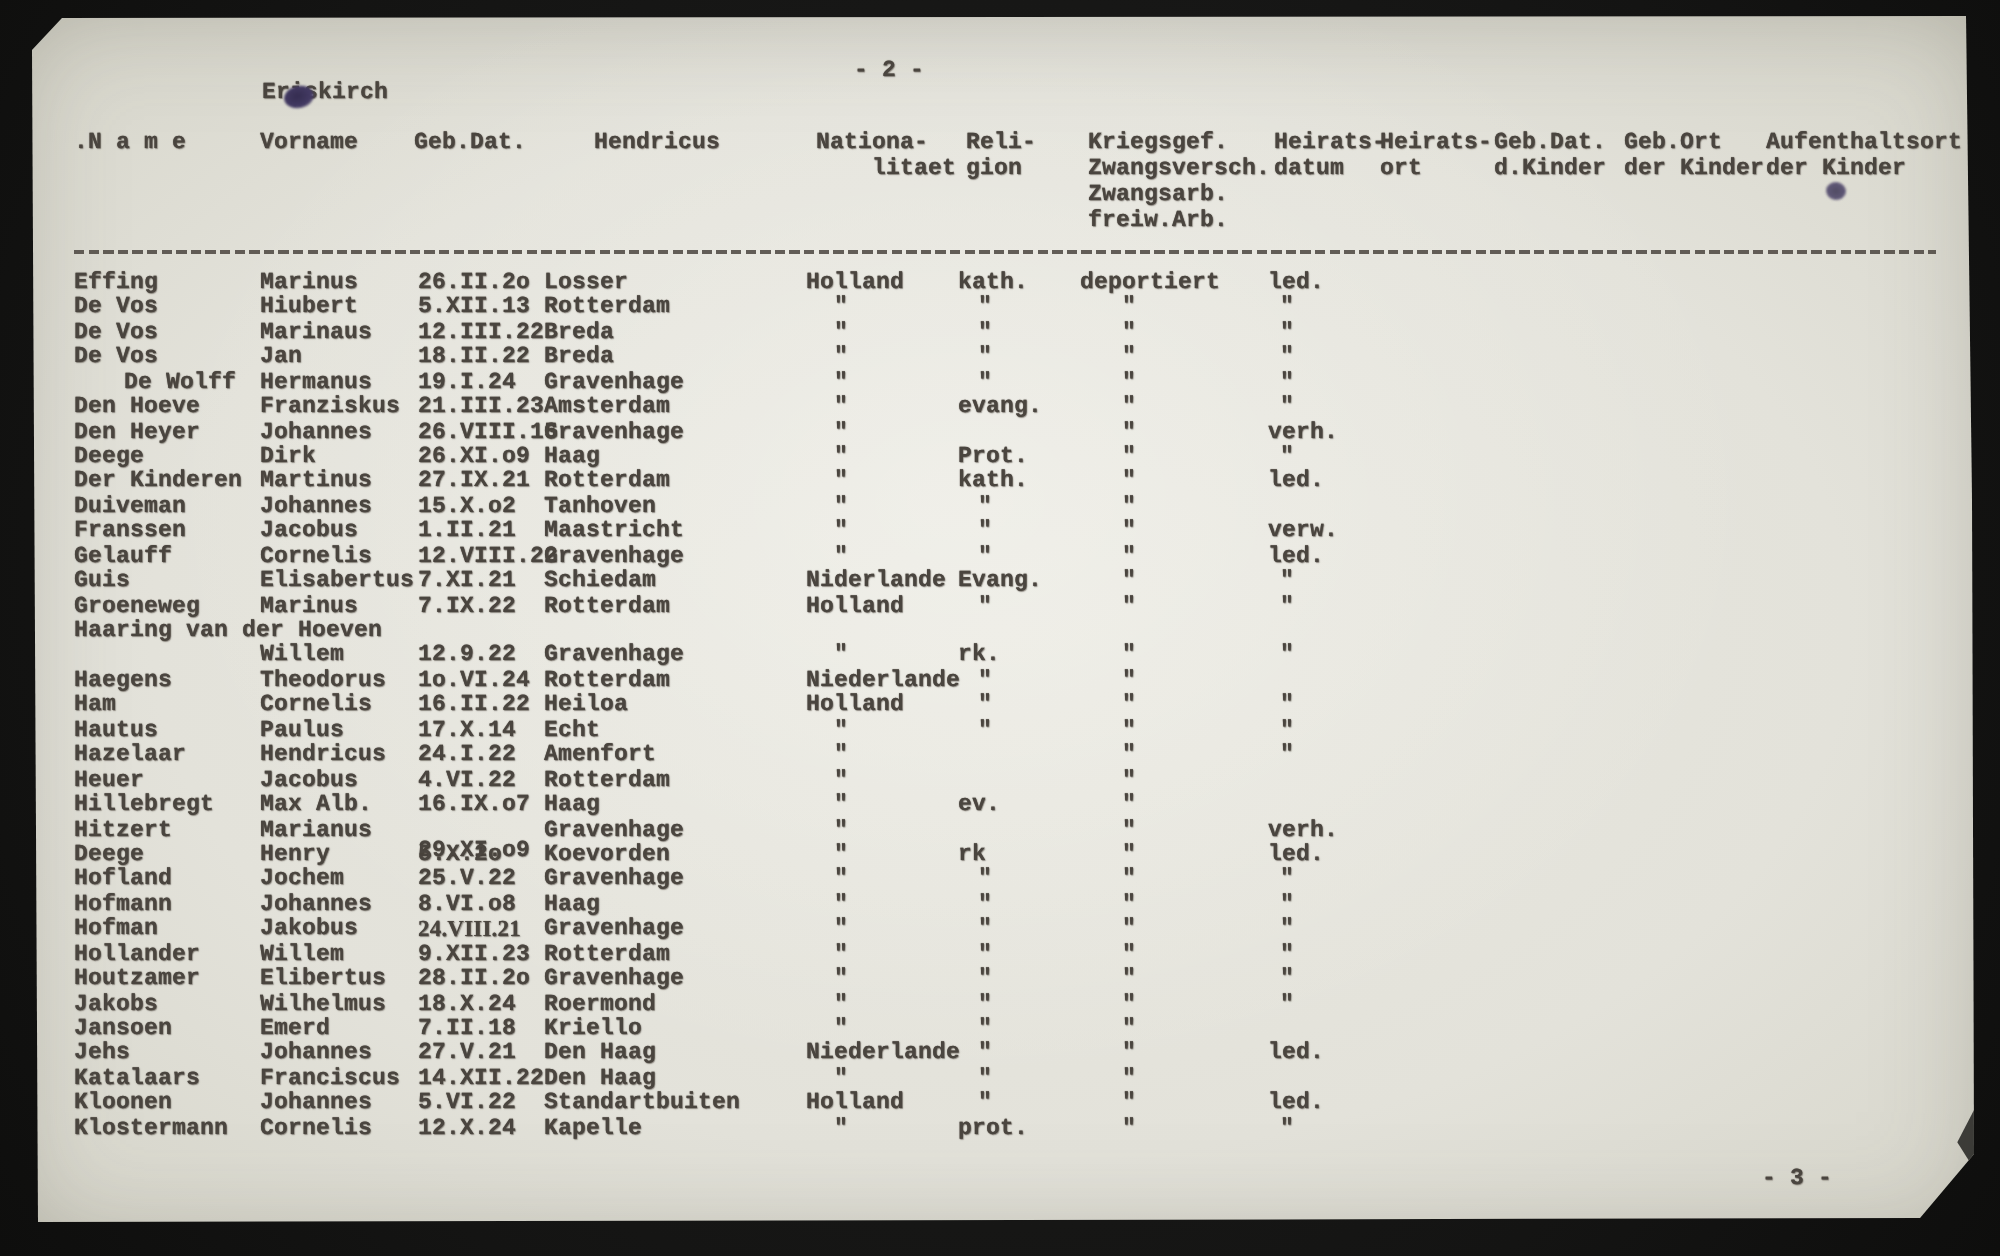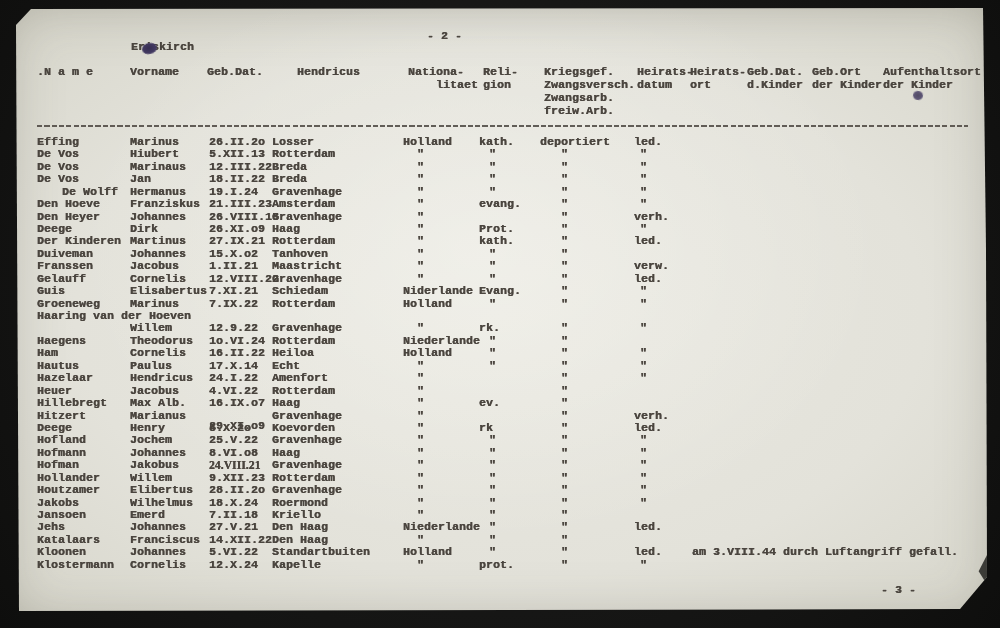--- a/index.html
+++ b/index.html
@@ -405,21 +405,20 @@
         </div>
         <div class="row" style="top: 546.2px; font-family: Liberation Mono, monospace;">
           <span class="txt cell" style="left: 37px; top: 0px;">Kloonen</span>
           <span class="txt cell" style="left: 130px; top: 0px;">Johannes</span>
           <span class="txt cell" style="left: 209px; top: 0px;">5.VI.22</span>
           <span class="txt cell" style="left: 272px; top: 0px;">Standartbuiten</span>
           <span class="txt cell" style="left: 403px; top: 0px;">Holland</span>
           <span class="txt cell" style="left: 489px; top: 0px;">"</span>
           <span class="txt cell" style="left: 561px; top: 0px;">"</span>
           <span class="txt cell" style="left: 634px; top: 0px;">led.</span>
-          <span class="txt cell" style="left: 692px; top: 0px;">am 3.VIII.44 durch Luftangriff gefall.</span>
         </div>
         <div class="row" style="top: 558.6px;">
           <span class="txt cell" style="left: 37px; top: 0px;">Klostermann</span>
           <span class="txt cell" style="left: 130px; top: 0px;">Cornelis</span>
           <span class="txt cell" style="left: 209px; top: 0px;">12.X.24</span>
           <span class="txt cell" style="left: 272px; top: 0px;">Kapelle</span>
           <span class="txt cell" style="left: 417px; top: 0px;">"</span>
           <span class="txt cell" style="left: 479px; top: 0px;">prot.</span>
           <span class="txt cell" style="left: 561px; top: 0px;">"</span>
           <span class="txt cell" style="left: 640px; top: 0px;">"</span>

